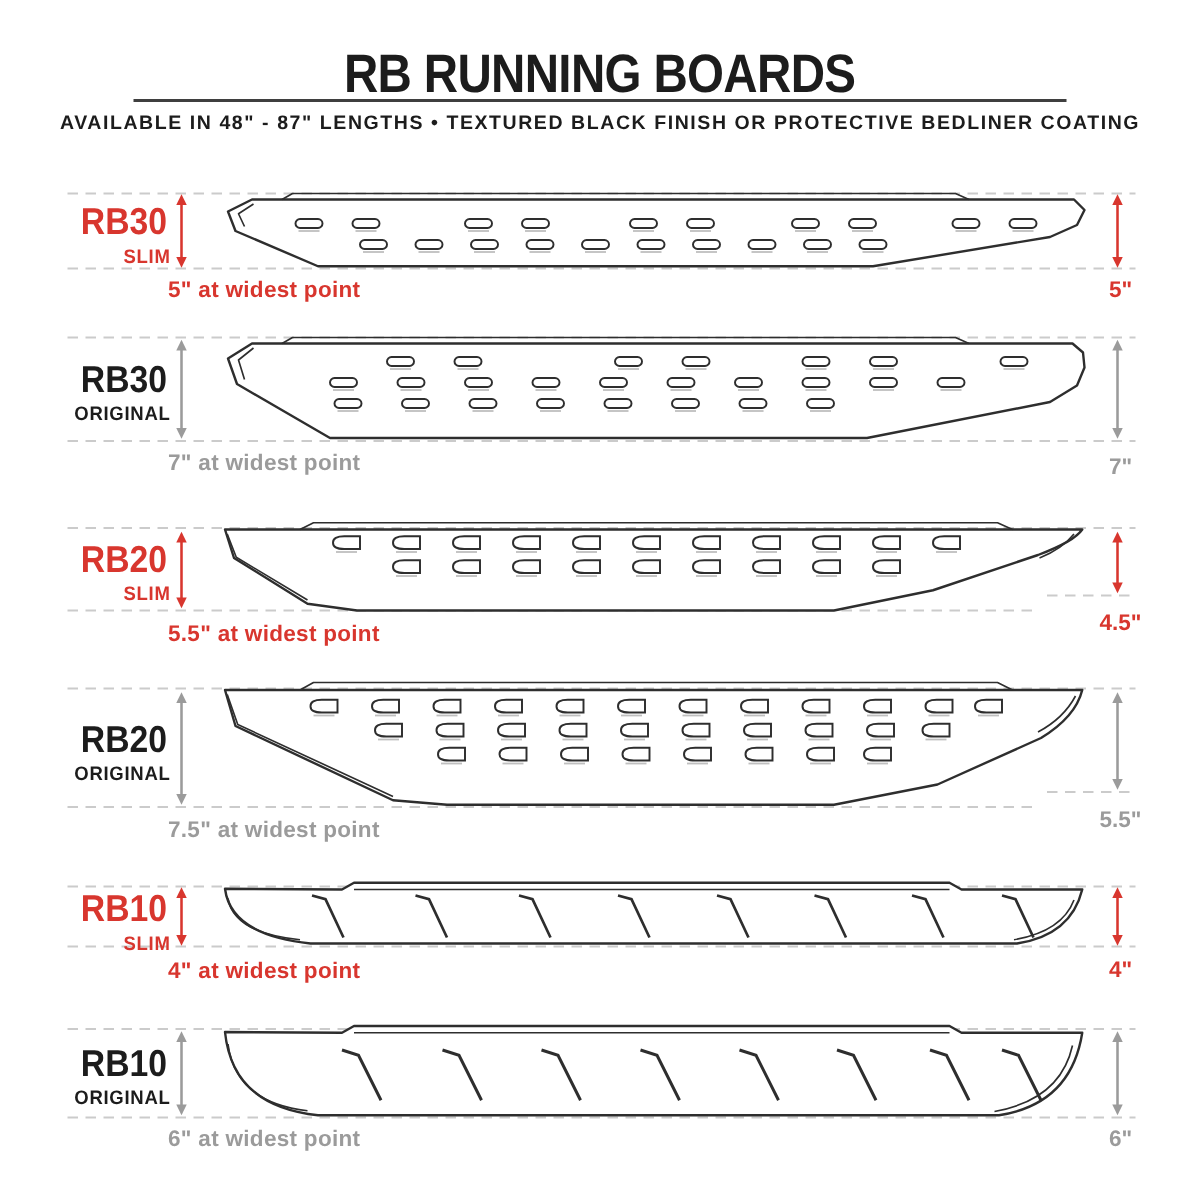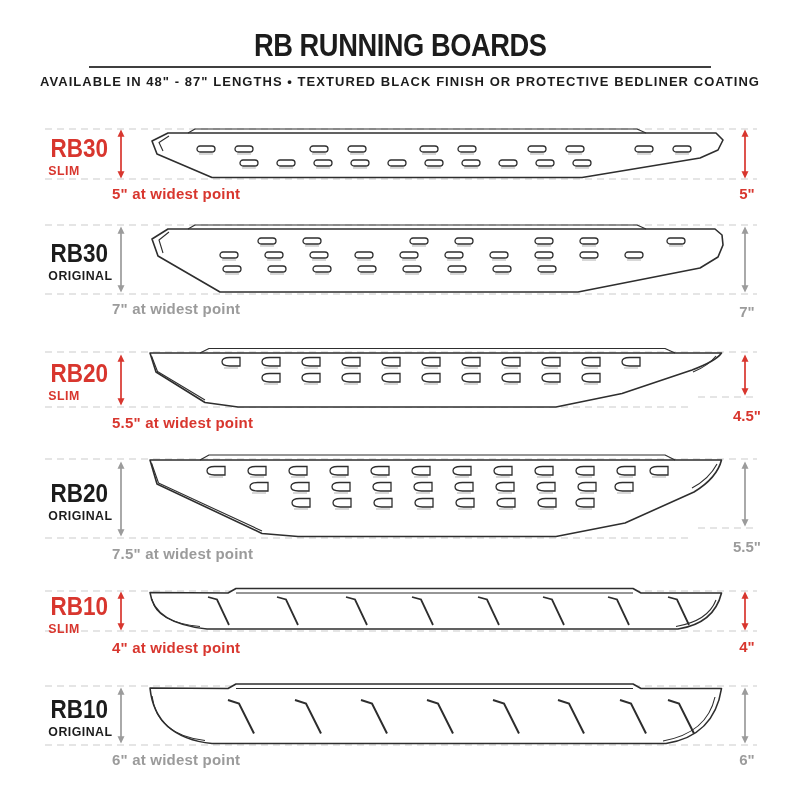--- a/index.html
+++ b/index.html
@@ -3,35 +3,35 @@
 <meta charset="utf-8">
 <style>
   :root{
     --red:#d8362e; --gray:#9b9b9b; --ink:#1c1c1c; --dashc:#cbcbcb; --line:#2e2e2e;
   }
   html,body{margin:0;padding:0;background:#fff;}
   .canvas{position:relative;width:800px;height:800px;background:#fff;overflow:hidden;
           font-family:"Liberation Sans",sans-serif;color:var(--ink);}
   
   .title{position:absolute;top:28px;left:0;width:800px;text-align:center;
-         font-size:31px;font-weight:800;letter-spacing:-.5px;color:var(--ink);white-space:nowrap;}
+         font-size:36px;font-weight:800;letter-spacing:-.5px;color:var(--ink);white-space:nowrap;}
   .title>span{display:inline-block;transform:scaleX(.88);transform-origin:50% 50%;}
   .rule{position:absolute;top:66px;left:89px;width:622px;height:2px;background:#3f3f3f;}
   .subtitle{position:absolute;top:74px;left:0;width:800px;text-align:center;
             font-size:13px;font-weight:700;letter-spacing:1.05px;color:var(--ink);white-space:nowrap;}
   
   .row{position:absolute;left:0;width:800px;}
   svg.art{position:absolute;left:0;top:0;width:100%;height:100%;overflow:visible;display:block;}
   .dash{stroke:var(--dashc);stroke-width:1.2;stroke-dasharray:7 5;fill:none;}
   .arr{fill:none;stroke-width:1.7;}
   .row.red .arr{stroke:var(--red);} .row.red .ah{fill:var(--red);}
   .row.gray .arr{stroke:var(--gray);} .row.gray .ah{fill:var(--gray);}
   .bodyp{fill:#fff;stroke:var(--line);stroke-width:1.6;stroke-linejoin:round;}
   .thin{fill:none;stroke:var(--line);stroke-width:1.1;stroke-linejoin:round;}
-  .model-block{position:absolute;left:46px;width:92px;text-align:left;line-height:1;}
+  .model-block{position:absolute;left:24px;width:92px;text-align:right;line-height:1;}
   .model{font-size:25px;font-weight:800;transform:scaleX(.9);transform-origin:50% 50%;white-space:nowrap;}
   .variant{margin-top:3px;font-size:13px;font-weight:700;letter-spacing:.5px;transform:scaleX(.95);
            transform-origin:50% 50%;white-space:nowrap;}
   .row.red .model,.row.red .variant{color:var(--red);}
   .row.gray .model,.row.gray .variant{color:var(--ink);}
   .caption{position:absolute;left:112px;font-size:15px;font-weight:700;letter-spacing:.2px;white-space:nowrap;}
   .rsize{position:absolute;left:718px;width:58px;text-align:center;font-size:15px;font-weight:700;}
   .row.red .caption,.row.red .rsize{color:var(--red);}
   .row.gray .caption,.row.gray .rsize{color:var(--gray);}
 </style>

